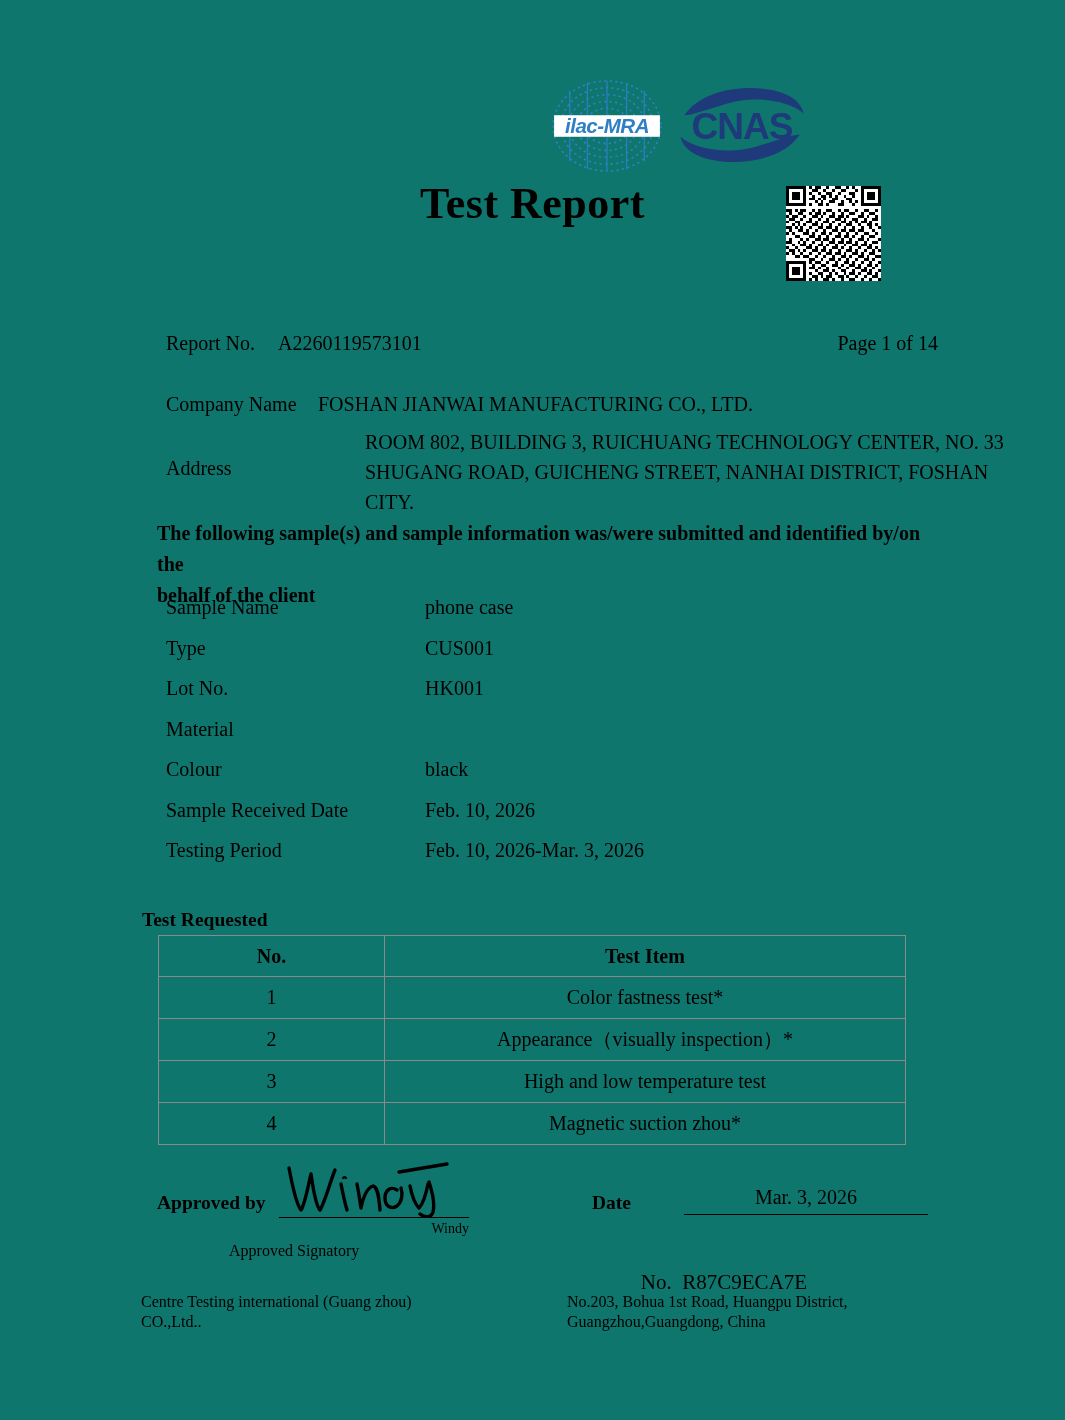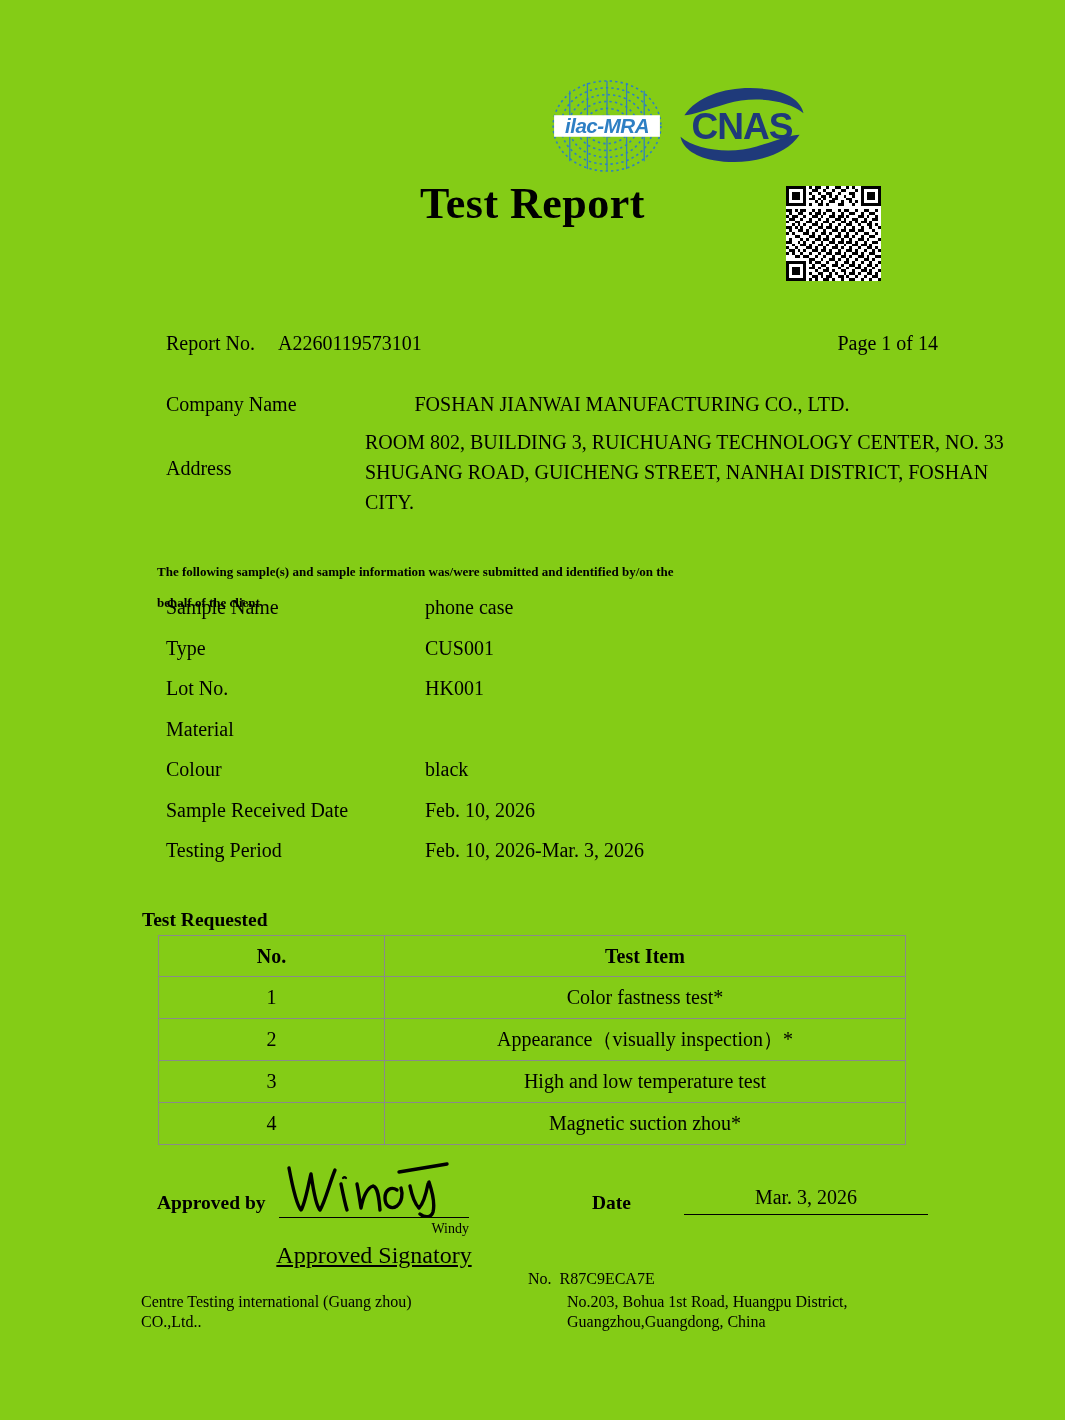--- a/index.html
+++ b/index.html
@@ -9,21 +9,21 @@
     background: #ffffff;
   }
   body {
     font-family: "Liberation Serif", "DejaVu Serif", serif;
     color: #000000;
   }
   .page {
     position: relative;
     width: 1065px;
     height: 1420px;
-    background: #84cc16;
+    background: #0f766e;
     overflow: hidden;
     margin: 0 auto;
   }
 
   
   .logos {
     position: absolute;
     left: 548px;
     top: 76px;
     width: 270px;
@@ -84,21 +84,21 @@
   .company-row {
     position: absolute;
     left: 166px;
     top: 393px;
     width: 780px;
     font-size: 20px;
     display: flex;
     align-items: baseline;
   }
   .company-row .lbl { width: 152px; flex: none; }
-  .company-row .val { flex: 1; text-align: center; }
+  .company-row .val { flex: 1; }
 
   .address-row {
     position: absolute;
     left: 166px;
     top: 427px;
     width: 790px;
     font-size: 20px;
     display: flex;
   }
   .address-row .lbl {
@@ -106,23 +106,23 @@
     flex: none;
     padding-top: 30px;
   }
   .address-row .val { flex: 1; line-height: 30px; margin-left: 47px; }
   .address-row .val div { white-space: nowrap; }
 
   
   .statement {
     position: absolute;
     left: 157px;
-    top: 556px;
+    top: 518px;
     width: 772px;
-    font-size: 13px;
+    font-size: 20px;
     font-weight: bold;
     line-height: 31px;
   }
 
   
   .sample-list {
     position: absolute;
     left: 166px;
     top: 596px;
     width: 780px;
@@ -195,23 +195,21 @@
     top: 1221px;
     width: 190px;
     text-align: right;
     font-size: 14px;
   }
   .sig-role {
     position: absolute;
     left: 229px;
     top: 1242px;
     width: 290px;
-    text-align: center;
-    font-size: 24px;
-    text-decoration: underline;
+    font-size: 16px;
   }
   .date-label {
     position: absolute;
     left: 592px;
     top: 1192px;
     font-size: 19.5px;
     font-weight: bold;
   }
   .date-value {
     position: absolute;
@@ -228,22 +226,22 @@
     width: 244px;
     border-bottom: 1.5px solid #000;
   }
 
   
   .footer-no {
     position: absolute;
     left: 528px;
     top: 1270px;
     width: 392px;
-    text-align: left;
-    font-size: 16px;
+    text-align: center;
+    font-size: 21px;
   }
   .footer-left {
     position: absolute;
     left: 141px;
     top: 1292px;
     width: 312px;
     font-size: 16px;
     line-height: 20px;
     text-align: justify;
   }

